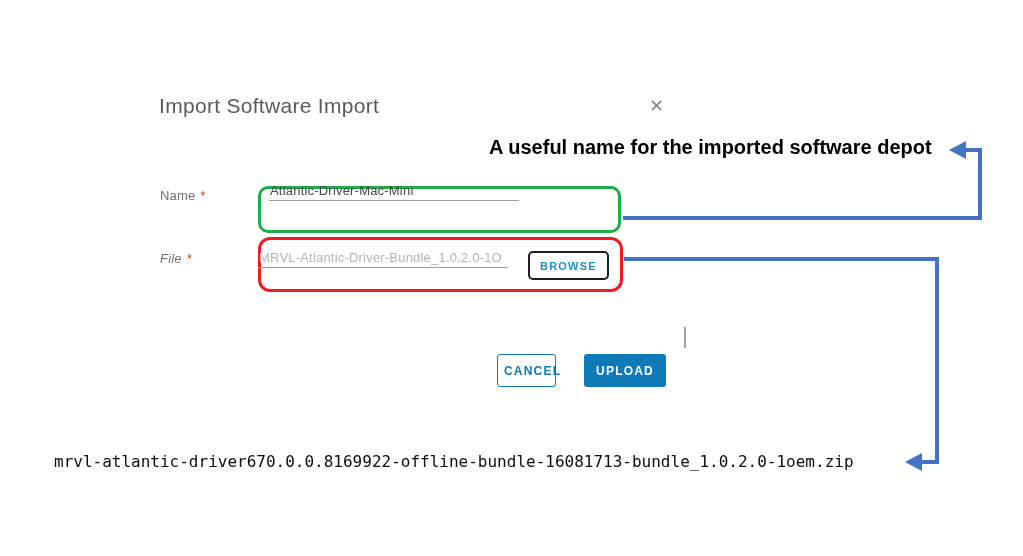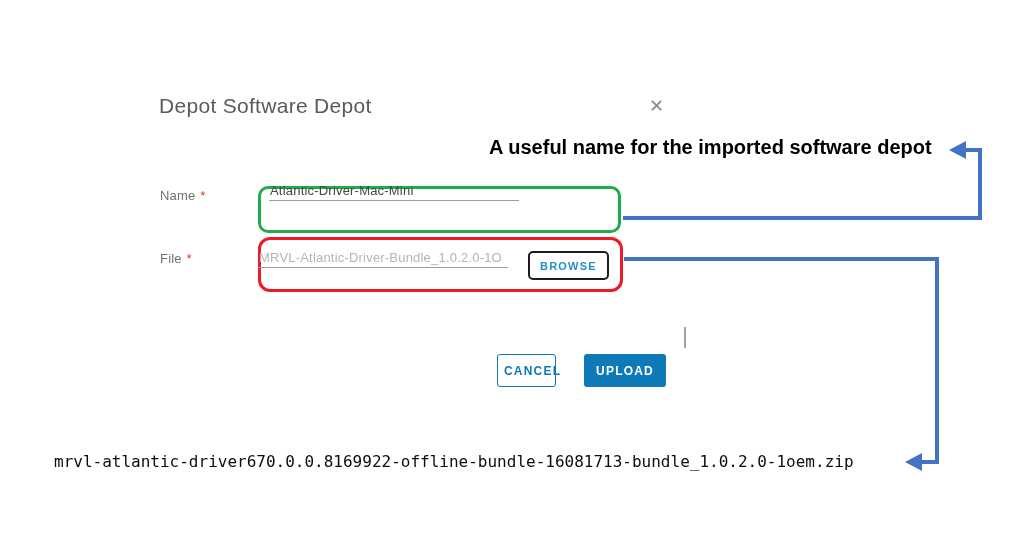--- a/index.html
+++ b/index.html
@@ -28,21 +28,21 @@
   }
   .note-text{
     left:489px;top:136px;font-size:20px;font-weight:700;color:#000000;
     white-space:nowrap;
   }
   .field-label{
     font-size:13px;color:var(--label-gray);letter-spacing:0.2px;
   }
   .field-label .req{color:var(--required-red);margin-left:5px;font-size:12px;}
   .name-label{left:160px;top:188px;}
-  .file-label{left:160px;top:251px;}
+  .file-label{left:160px;top:251px;font-style:italic;}
   .hl-box{box-sizing:border-box;background:transparent;pointer-events:none;}
   .hl-green{
     left:258px;top:186px;width:363px;height:47px;
     border:3px solid var(--highlight-green);border-radius:10px;
   }
   .hl-red{
     left:258px;top:237px;width:365px;height:55px;
     border:3px solid var(--highlight-red);border-radius:12px;
   }
   .text-input{
@@ -80,21 +80,21 @@
   }
   .arrow-layer{
     left:0;top:0;width:1023px;height:556px;pointer-events:none;
   }
   .arrow-layer path{fill:none;stroke:var(--annotation-blue);stroke-width:4px;}
   .arrow-layer polygon{fill:var(--annotation-blue);}
 </style>
 </head>
 <body>
 
-<div class="abs dialog-title">Depot Software Depot</div>
+<div class="abs dialog-title">Import Software Import</div>
 <div class="abs close-icon">✕</div>
 
 <div class="abs note-text">A useful name for the imported software depot</div>
 
 <div class="abs field-label name-label">
   <span>Name</span><span class="req">*</span>
 </div>
 <div class="abs hl-box hl-green"></div>
 <input class="abs text-input name-input" type="text" value="Atlantic-Driver-Mac-Mini" style="">
 

